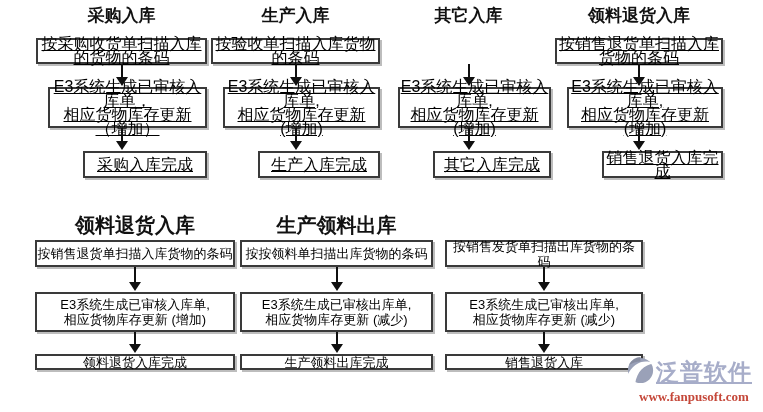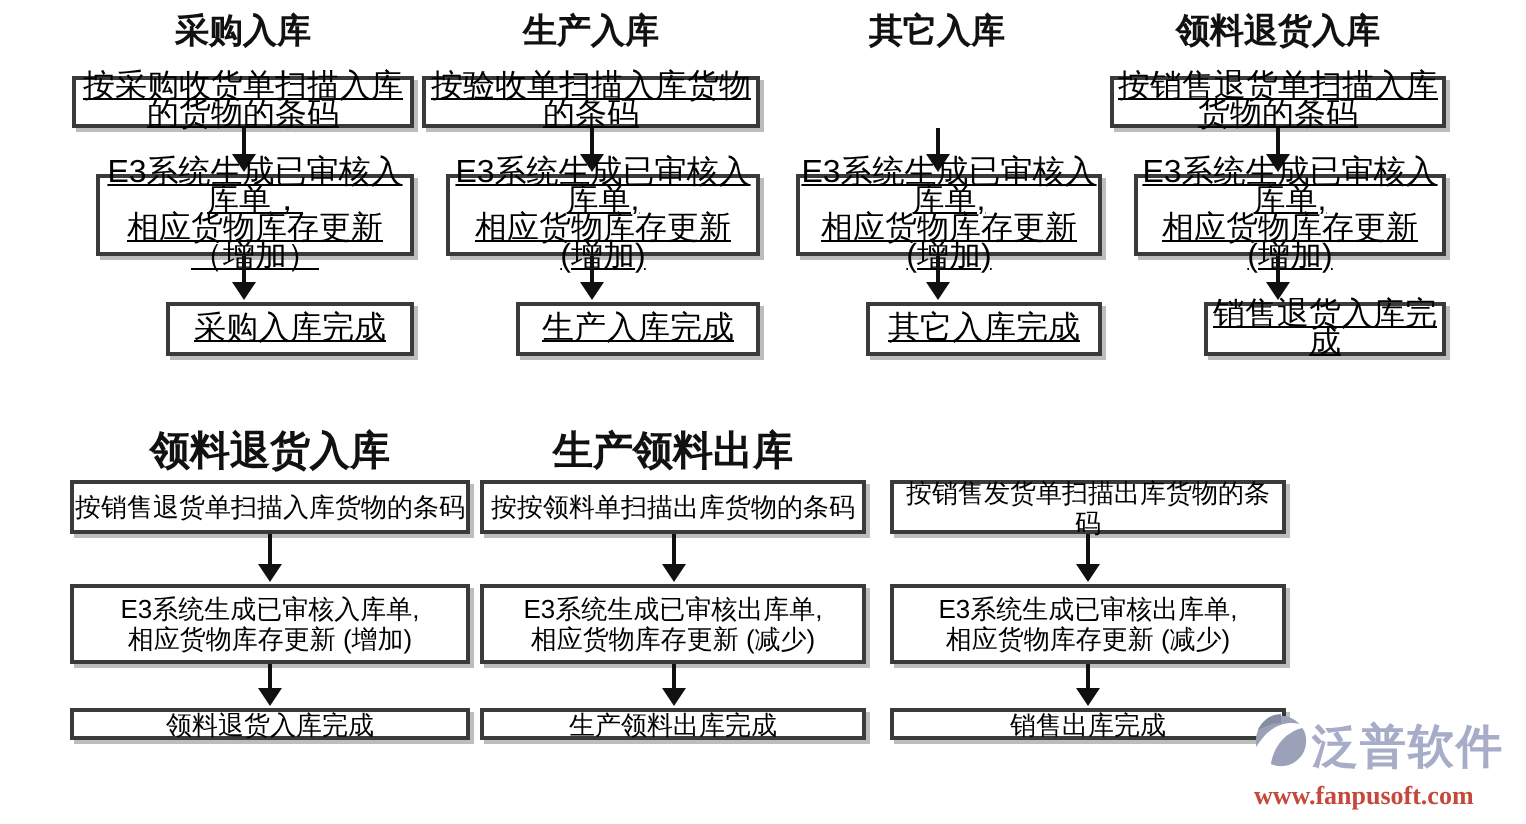--- a/index.html
+++ b/index.html
@@ -61,23 +61,24 @@
     border-top:9px solid #101010;
   }
 
   
   .logo{position:absolute;left:627px;top:356px;width:134px;}
   .logo-row{display:flex;align-items:center;}
   .logo-icon{flex:0 0 auto;margin-right:2px;}
   .logo-brand{
     font-size:23px;font-weight:bold;letter-spacing:1px;white-space:nowrap;
     font-family:"Liberation Sans","DejaVu Sans",sans-serif;
+    text-decoration:underline;
   }
   .logo-url{
-    margin-top:0px;text-align:left;font-weight:bold;font-size:13px;
+    margin-top:0px;text-align:center;font-weight:bold;font-size:13px;
     font-family:"Liberation Serif","DejaVu Serif",serif;white-space:nowrap;
   }
 </style>
 </head>
 <body>
 
 <div class="canvas">
 
   <div class="flow flow-top c0">
     <div class="flow-title">采购入库</div>
@@ -193,21 +194,21 @@
         <span class="head"></span>
       </div>
     <div class="box box-system">
       <span>E3系统生成已审核出库单,</span>
       <span>相应货物库存更新 (减少)</span>
     </div>
     <div class="arrow arrow-2">
         <span class="shaft"></span>
         <span class="head"></span>
       </div>
-    <div class="box box-done">销售出库完成</div>
+    <div class="box box-done">销售退货入库</div>
   </div>
 
   <div class="logo">
     <div class="logo-row">
       <span class="logo-icon">
         <svg width="27" height="29" viewBox="0 0 30 32" aria-hidden="true">
           <circle cx="15" cy="16" r="14" fill="#9aa1b8"></circle>
           <path d="M0 22 C 7 7, 19 3, 30 8 C 19 10, 11 17, 9 31 L 4 28 Z" fill="#ffffff"></path>
           <path d="M2 10 C 5 4, 10 1, 15 1 L 15 6 C 10 6, 6 8, 2 10 Z" fill="#878da1"></path>
         </svg>

